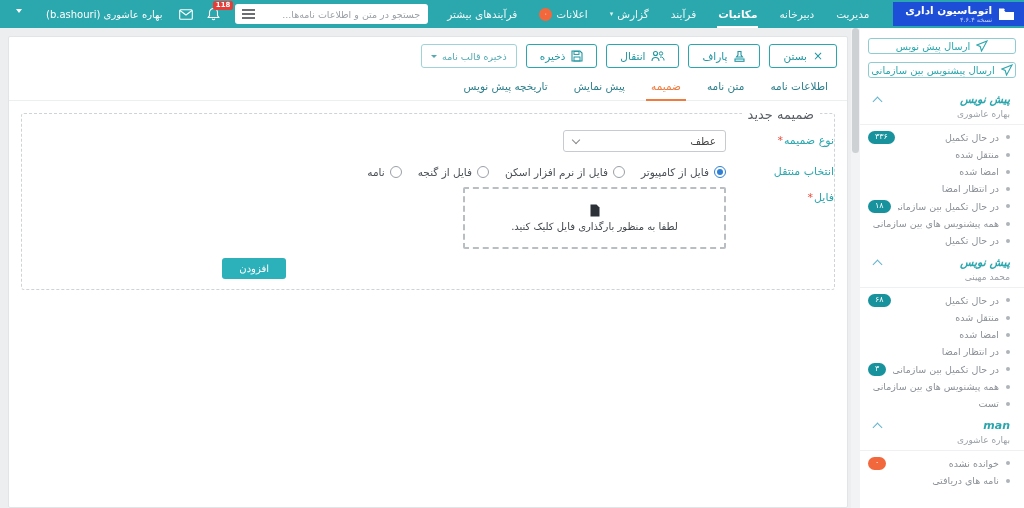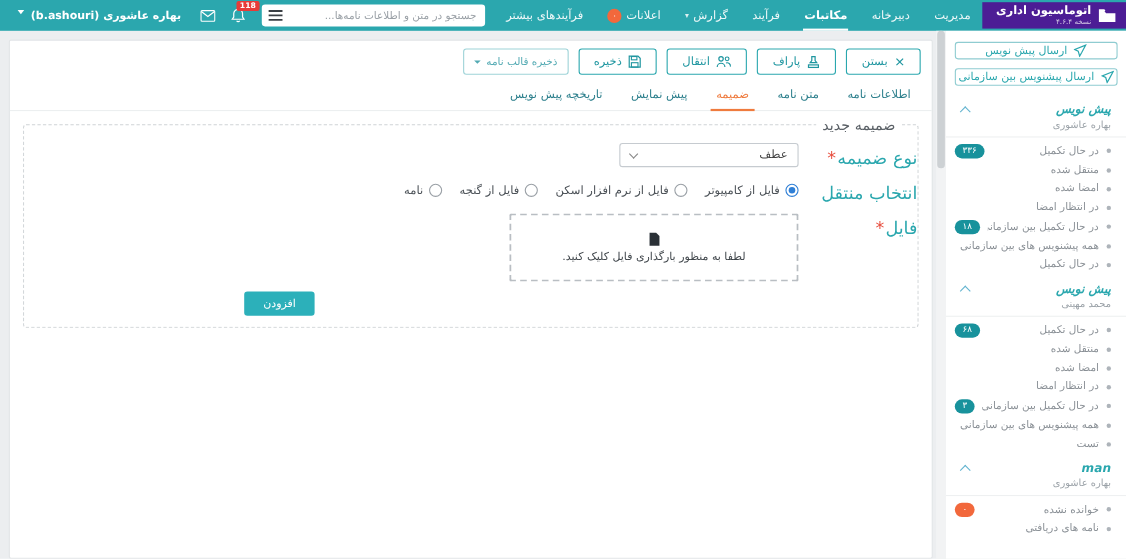--- a/index.html
+++ b/index.html
@@ -1,38 +1,38 @@
 <!DOCTYPE html>
 <html lang="fa" dir="rtl"><head>
 <meta charset="utf-8">
 <style>
   * { margin:0; padding:0; box-sizing:border-box; }
   html,body { width:1024px; height:508px; overflow:hidden; }
   body { direction:rtl; background:#eceef0; font-family:"DejaVu Sans",sans-serif; }
 
   
   .topbar { height:28px; background:#2ba7ae; display:flex; align-items:center; color:#fff; }
-  .logo { height:24px; background:#4c1d95; display:flex; align-items:center; gap:6px; padding:0 9px 0 12px; cursor:pointer; }
+  .logo { height:24px; background:#1d4ed8; display:flex; align-items:center; gap:6px; padding:0 9px 0 12px; cursor:pointer;margin-left:13px; }
   .logo-txt { display:flex; flex-direction:column; line-height:1; }
   .logo-title { font-size:10.5px; font-weight:bold; white-space:nowrap; }
   .logo-ver { font-size:6.5px; opacity:.75; margin-top:2px; }
   .nav { display:flex; align-items:center; height:100%; }
   .nav-item { position:relative; height:100%; display:flex; align-items:center; gap:4px; padding:0 11px; font-size:10.5px; color:rgba(255,255,255,.92); cursor:pointer; white-space:nowrap; }
   .nav-item.active { font-weight:bold; color:#fff; }
   .nav-item.active::after { content:""; position:absolute; bottom:0; right:10px; left:10px; height:2px; background:#fff; }
   .caret { font-size:7px; opacity:.9; }
   .nav-badge { background:#f2683c; color:#fff; font-size:6.5px; min-width:13px; height:13px; border-radius:50%; display:flex; align-items:center; justify-content:center; padding:0 2px; }
   .spacer { flex:1; }
   .search { width:222px; height:20px; background:#fff; border-radius:3px; display:flex; align-items:center; margin:0 8px; overflow:hidden; }
   .search input { flex:1; border:0; outline:0; font-size:9.5px; padding:0 8px; color:#555; background:transparent; font-family:inherit; }
   .search input::placeholder { color:#9aa0a6; }
   .burger { width:26px; height:100%; display:flex; align-items:center; justify-content:center; cursor:pointer; }
   .icon-btn { position:relative; padding:0 7px; display:flex; align-items:center; cursor:pointer; height:100%; }
   .count-badge { position:absolute; top:1px; right:-6px; background:#e83c38; color:#fff; font-size:7px; font-weight:bold; border-radius:2px; padding:1px 3px; line-height:1; }
-  .user { display:flex; gap:6px; font-size:10px; padding:0 10px 0 16px; cursor:pointer; white-space:nowrap;font-weight:bold; }
+  .user { display:flex; gap:24px; font-size:10px; padding:0 10px 0 16px; cursor:pointer; white-space:nowrap; }
   .tri-down { width:0; height:0; border-left:3.5px solid transparent; border-right:3.5px solid transparent; border-top:4px solid #fff; }
 
   
   .main { display:flex; height:480px; }
   .sidebar { width:164px; background:#fff; flex-shrink:0; padding-top:10px; overflow:hidden; }
   .scrollstrip { width:9px; background:#f2f3f4; position:relative; flex-shrink:0; cursor:pointer; }
   .scrollthumb { position:absolute; top:0; left:1px; right:1px; height:125px; background:#cdd1d4; border-radius:4px; }
   .content { flex:1; padding:8px 3px 0 8px; }
   .card { background:#fff; border:1px solid #e2e5e7; border-radius:2px; height:472px; }
 
@@ -46,21 +46,21 @@
   
   .tabs { display:flex; padding:0 6px; border-bottom:1px solid #eceff0; }
   .tab { font-size:10.5px; color:#2c7f8c; padding:9px 13px 8px; cursor:pointer; position:relative; white-space:nowrap; }
   .tab.active { color:#ef7b3e; }
   .tab.active::after { content:""; position:absolute; bottom:-1px; left:8px; right:8px; height:2px; background:#ef7b3e; }
 
   
   .fieldset { position:relative; margin:12px 12px 0; border:1px dashed #cfd3d6; border-radius:3px; padding:16px 0 10px; }
   .legend { position:absolute; top:-7px; right:14px; background:#fff; padding:0 6px; font-size:13px; color:#5a6066; }
   .frow { display:flex; align-items:flex-start; margin-bottom:9px; }
-  .flabel { width:108px; flex-shrink:0; font-size:16px; color:#2aa7ae; padding-top:4px; text-align:right; padding-right:0; }
+  .flabel { width:108px; flex-shrink:0; font-size:11px; color:#2aa7ae; padding-top:4px; text-align:right; padding-right:0; }
   .req { color:#e74c3c; margin-right:1px; }
   .selectbox { width:163px; height:22px; border:1px solid #c6cbd0; border-radius:3px; display:flex; align-items:center; justify-content:space-between; padding:0 9px; font-size:10.5px; color:#444; background:#fff; cursor:pointer; }
   .chev-down { width:6px; height:6px; border-left:1.5px solid #888; border-bottom:1.5px solid #888; transform:rotate(-45deg); margin-top:-3px; }
   textarea.desc { width:163px; height:57px; border:1px solid #c6cbd0; border-radius:3px; resize:none; outline:none; font-family:inherit; font-size:10px; padding:4px 6px; }
   .radios { display:flex; align-items:center; gap:16px; padding-top:5px; font-size:10.5px; color:#4a5056; flex-wrap:nowrap; }
   .radio { display:flex; align-items:center; gap:5px; cursor:pointer; white-space:nowrap; }
   .rdot { width:12px; height:12px; border:1px solid #9aa0a6; border-radius:50%; background:#fff; position:relative; flex-shrink:0; }
   .radio.selected .rdot { border-color:#2f7fd6; }
   .radio.selected .rdot::after { content:""; position:absolute; inset:2px; border-radius:50%; background:#2f7fd6; }
   .upload { width:263px; min-height:62px; border:2px dashed #b9bec3; border-radius:2px; display:flex; flex-direction:column; align-items:center; justify-content:center; gap:4px; cursor:pointer; background:#fff; padding:6px; }

